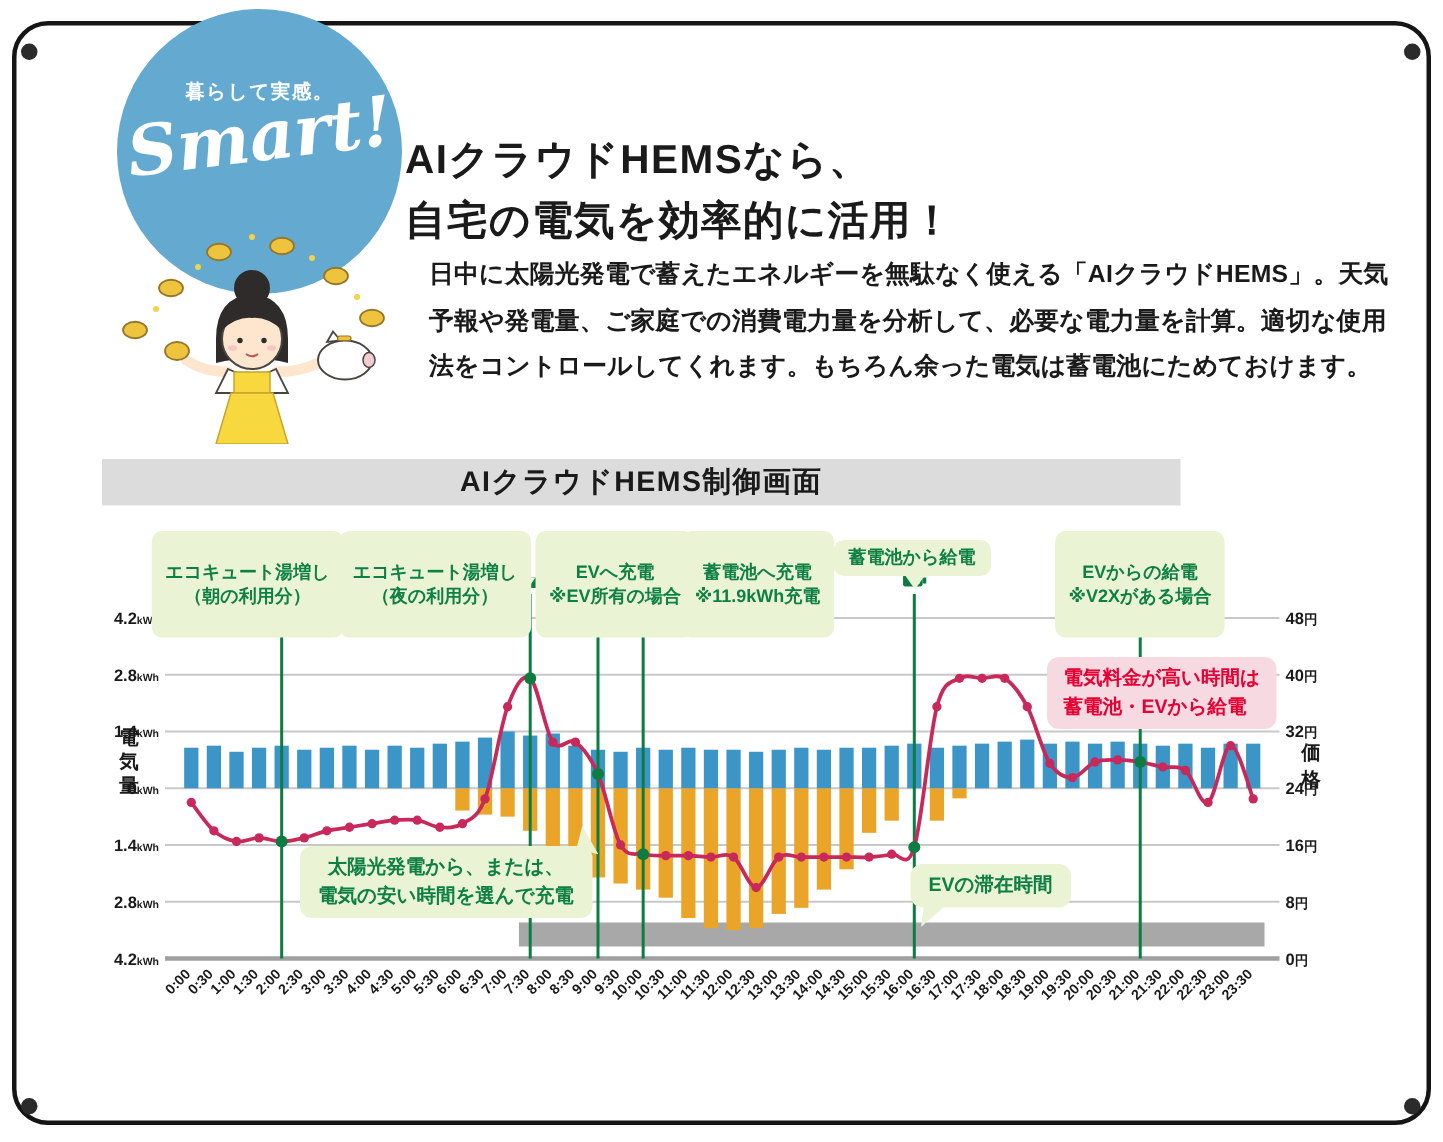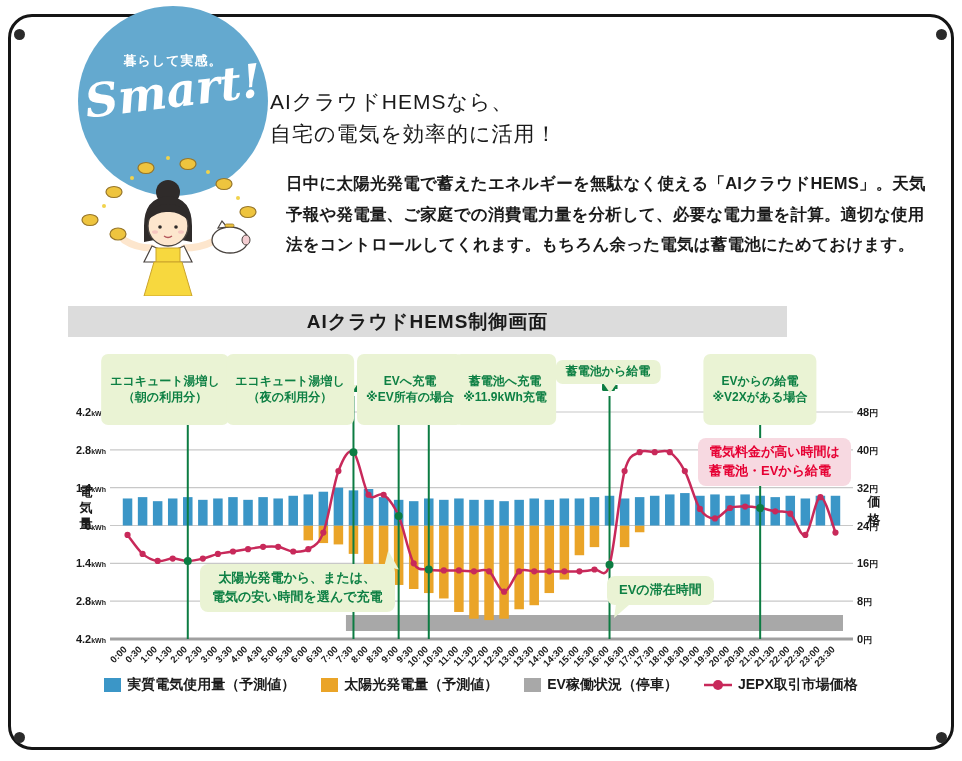--- a/index.html
+++ b/index.html
@@ -8,21 +8,21 @@
   .card{position:absolute;left:8px;top:14px;width:940px;height:730px;
         border:3px solid #151515;border-radius:24px;background:#fff;}
   .screw{position:absolute;width:11px;height:11px;border-radius:50%;background:#2b2b2b;}
   .badge{position:absolute;left:78px;top:6px;width:190px;height:190px;border-radius:50%;
          background:#64a9cf;text-align:center;color:#fff;z-index:2;}
   .badge .b1{display:block;margin-top:46px;font-size:13px;font-weight:bold;letter-spacing:1px;}
   .badge .b2{display:block;margin-top:2px;font-size:17px;font-weight:bold;}
   .badge .b3{display:block;margin-top:-6px;font-size:46px;font-weight:bold;font-style:italic;
              font-family:"DejaVu Serif",serif;transform:rotate(-7deg);}
   .illust{position:absolute;left:72px;top:148px;width:196px;height:148px;z-index:3;}
-  .title{position:absolute;left:270px;top:58px;font-size:21px;font-weight:normal;line-height:1.5;letter-spacing:1px;margin-top:28px;}
+  .title{position:absolute;left:270px;top:58px;font-size:27px;font-weight:bold;line-height:1.5;letter-spacing:1px;margin-top:28px;}
   .title span{display:block;}
   .intro{position:absolute;left:270px;top:152px;width:642px;font-size:16.5px;font-weight:bold;
          line-height:1.85;letter-spacing:.2px;margin:16px;}
   .panel-title{position:absolute;left:68px;top:306px;width:719px;height:31px;background:#dcdcdc;
                font-size:19px;font-weight:bold;text-align:center;line-height:31px;letter-spacing:1px;}
   .chart-wrap{position:absolute;left:66px;top:346px;width:830px;height:364px;}
   #chart-svg{position:absolute;left:0;top:0;}
   .toplabel{position:absolute;top:8px;transform:translateX(-50%);background:#eaf3d4;color:#0e8044;
             font-size:12px;font-weight:bold;line-height:1.3;padding:20px 9px;border-radius:7px;
             text-align:center;white-space:nowrap;z-index:4;}
@@ -384,34 +384,13 @@
 
   <div class="note green" style="left:134px;top:218px;">
     <span>太陽光発電から、または、</span><br><span>電気の安い時間を選んで充電</span></div>
   <div class="tailA" style="left:320px;top:206px;"></div>
   <div class="note green" style="left:541px;top:230px;">
     <span>EVの滞在時間</span></div>
   <div class="tailB" style="left:549px;top:258px;"></div>
   <div class="note pink" style="left:632px;top:92px;">
     <span>電気料金が高い時間は</span><br><span>蓄電池・EVから給電</span></div>
 
-  <div class="legend">
-    <div class="item">
-      <span class="sw" style="background: rgb(59, 150, 199);"></span>
-      <span>実質電気使用量（予測値）</span>
-      </div>
-    <div class="item">
-      <span class="sw" style="background: rgb(234, 164, 40);"></span>
-      <span>太陽光発電量（予測値）</span>
-      </div>
-    <div class="item">
-      <span class="sw" style="background: rgb(168, 168, 168);"></span>
-      <span>EV稼働状況（停車）</span>
-      </div>
-    <div class="item">
-      <svg width="28" height="12">
-        <line id="lgline" x1="0" y1="6" x2="28" y2="6" stroke-width="2.5" stroke="#c8295a"></line>
-          <circle id="lgdot" cx="14" cy="6" r="5" fill="#c8295a"></circle>
-        </svg>
-      <span>JEPX取引市場価格</span>
-      </div>
-  </div>
 </div>
 
 </body></html>

